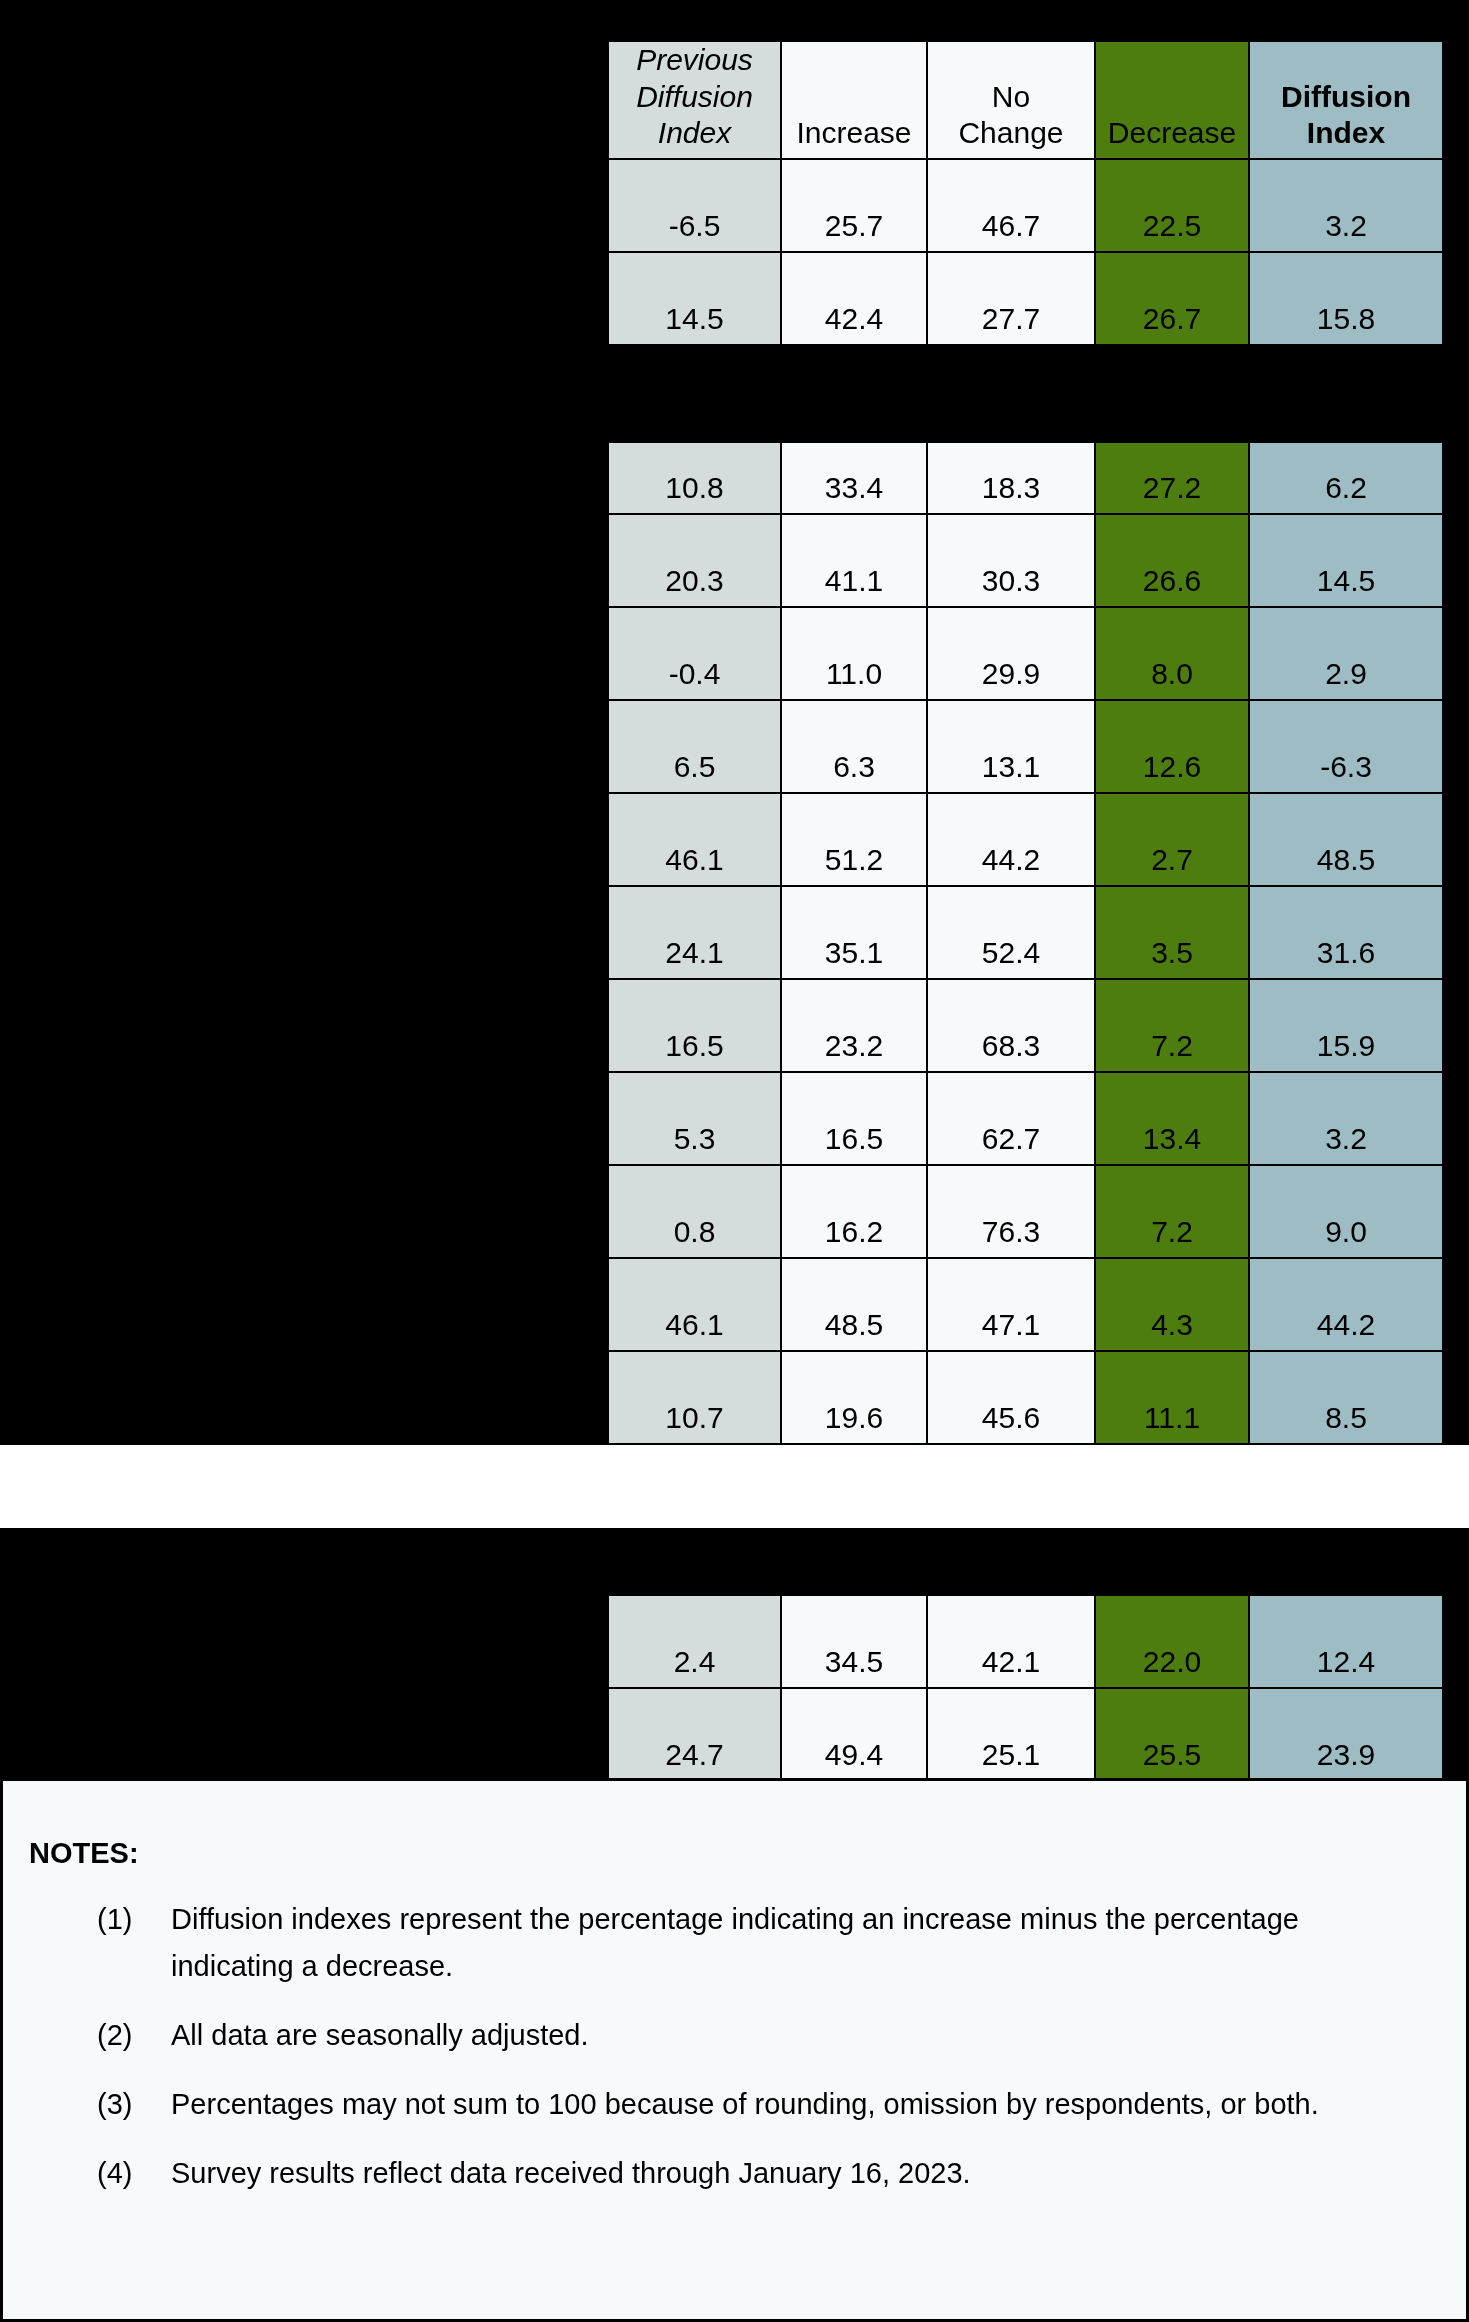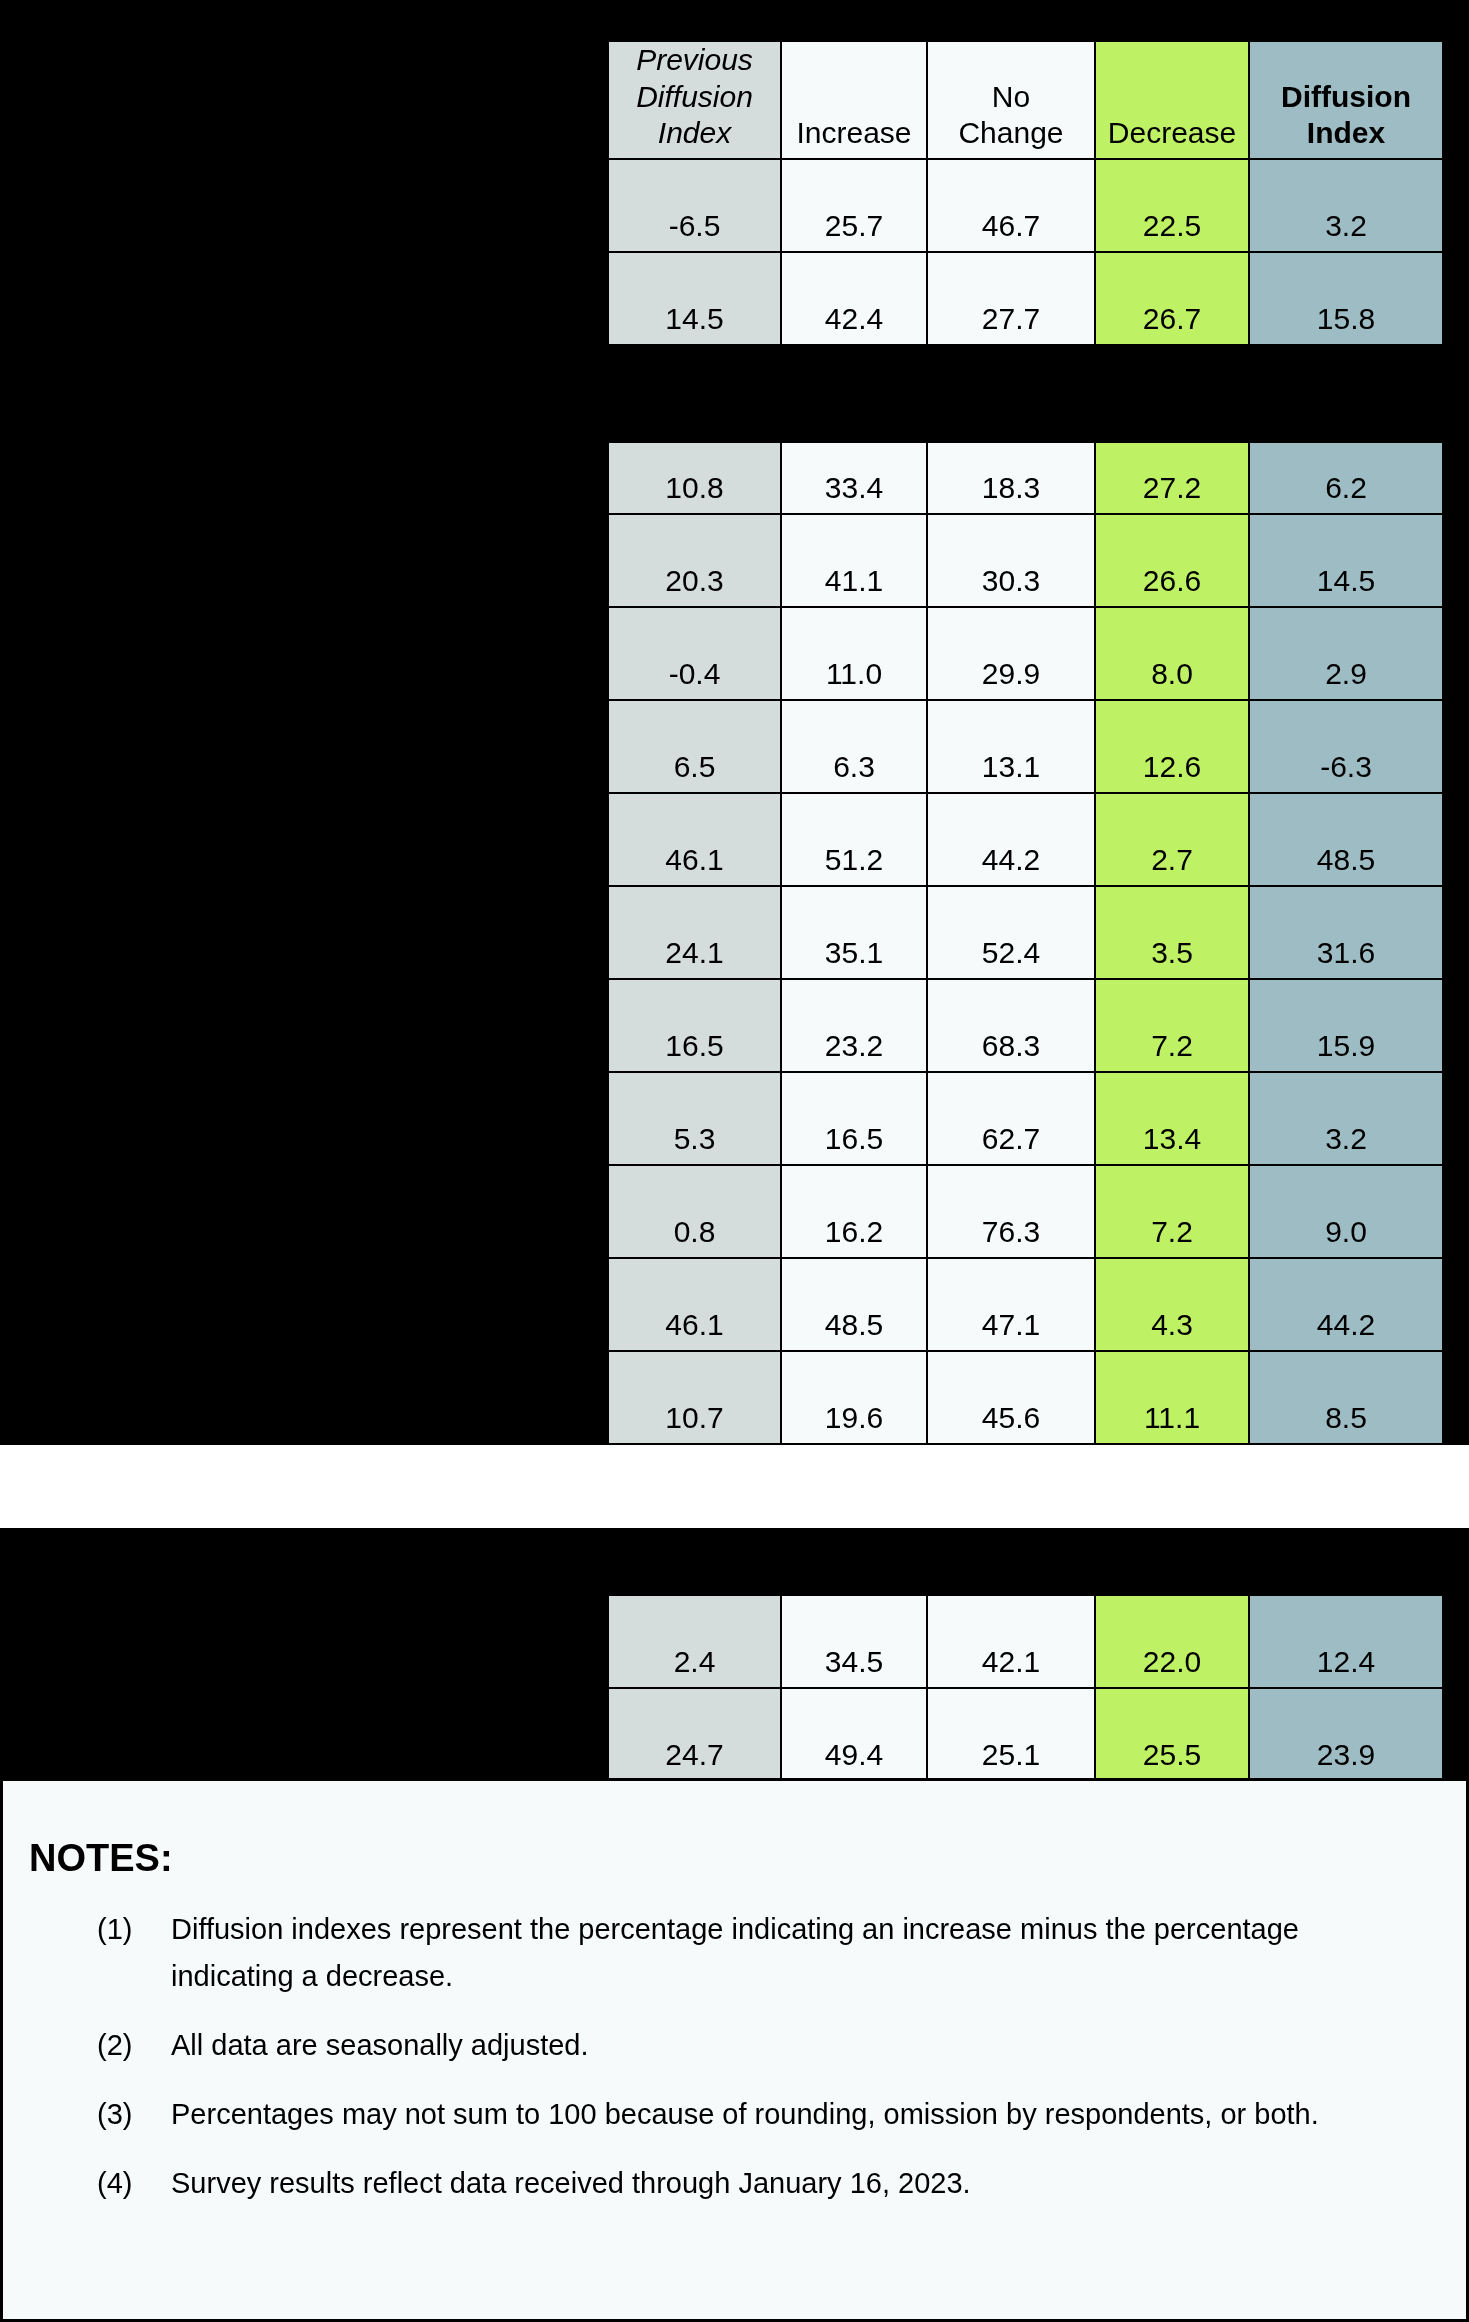--- a/index.html
+++ b/index.html
@@ -30,21 +30,21 @@
     font-weight: normal;
     color: #000000;
     font-size: 30px;
     vertical-align: bottom;
   }
 
   
   .c-prev  { width: 171px; background: #d4dcdc; }
   .c-inc   { width: 144px; background: #f6fafa; }
   .c-noch  { width: 166px; background: #f6fafa; }
-  .c-dec   { width: 152px; background: #bef264; }
+  .c-dec   { width: 152px; background: #4d7c0f; }
   .c-di    { width: 192px; background: #9dbcc4; }
 
   
   .hdr td {
     vertical-align: bottom;
     padding-bottom: 6px;
     line-height: 1.22;
     font-size: 30px;
   }
   .hdr .c-prev { font-style: italic; }
@@ -70,21 +70,21 @@
 
   
   .notes {
     position: absolute;
     background: #f6fafa;
     border: 3px solid #000000;
     box-sizing: border-box;
   }
   .notes-title {
     font-weight: bold;
-    font-size: 38px;
+    font-size: 29px;
     color: #000000;
     margin: 0 0 26px 26px;
   }
   .note-row {
     display: flex;
     align-items: flex-start;
     margin: 0 0 22px 0;
     padding-left: 94px;
     font-size: 29px;
     color: #000000;

